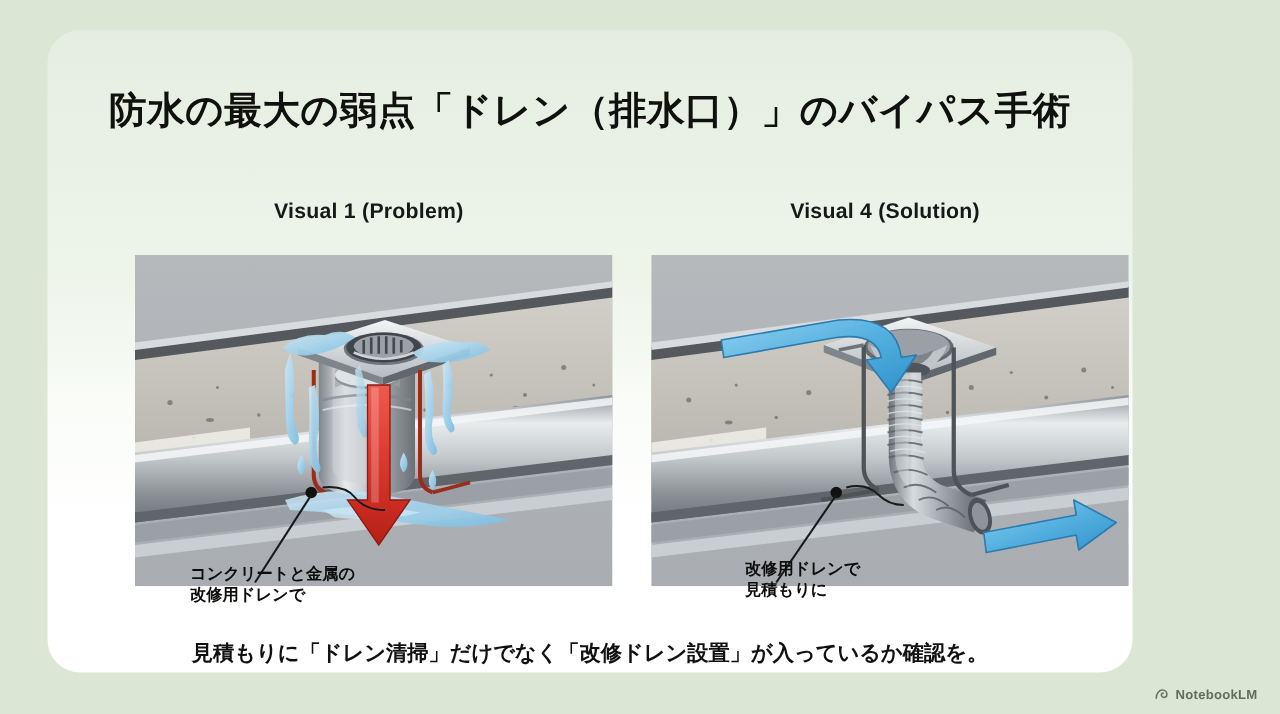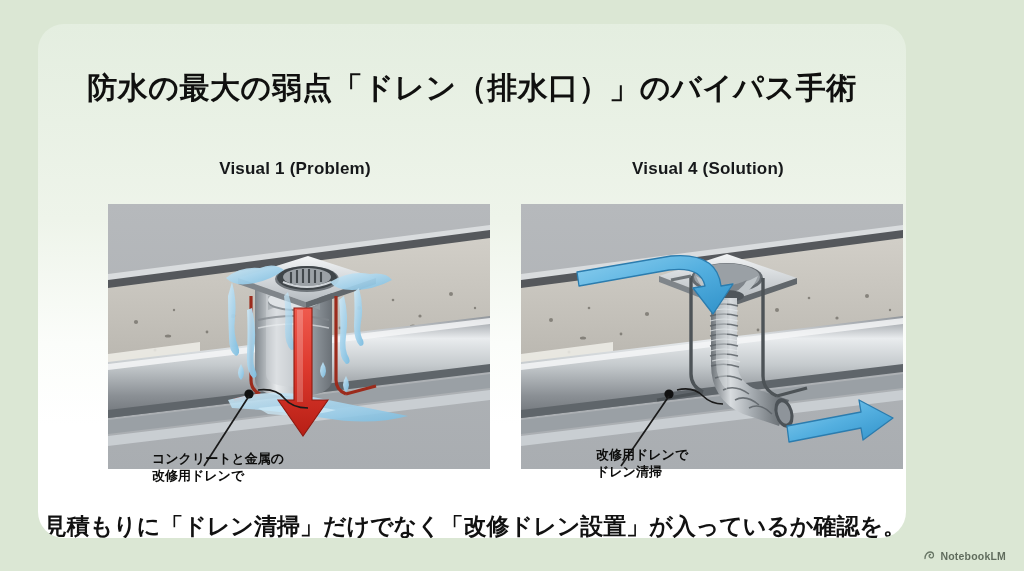--- a/index.html
+++ b/index.html
@@ -56,22 +56,22 @@
     line-height:1.32;
     color:#0d0d0c;
     white-space:nowrap;
     margin-top:28px;
   }
   #callout-left{ left:114px; top:398px; }
   #callout-right{ left:558px; top:394px; }
   #bottom-note{
     position:absolute;
     left:0; right:0; top:487px;
-    text-align:right;
-    font-size:23px;
+    text-align:center;
+    font-size:17px;
     font-weight:bold;
     color:#111111;
     white-space:nowrap;
   }
   #watermark{
     position:absolute;
     right:18px; bottom:9px;
     display:flex;
     align-items:center;
     gap:5px;
@@ -382,21 +382,21 @@
           <circle cx="148" cy="190" r="4.6" fill="#111"></circle>
           <path d="M148,192 L100,262" stroke="#1a1a1a" stroke-width="1.7" fill="none"></path>
           <path d="M156,186 Q172,182 182,192 Q190,200 202,200" stroke="#1a1a1a" stroke-width="1.6" fill="none"></path>
         </g>
       </svg>
     </div>
   </div>
 
   <div class="callout" id="callout-right">
     <div>改修用ドレンで</div>
-    <div>ドレン清掃</div>
+    <div>見積もりに</div>
   </div>
 
   <div id="bottom-note">見積もりに「ドレン清掃」だけでなく「改修ドレン設置」が入っているか確認を。</div>
 
 </div>
 
 <div id="watermark">
   <span>
     <svg width="12" height="12" viewBox="0 0 24 24" aria-hidden="true">
       <path d="M4 17 C4 9, 9 4, 14 4 C19 4, 21 8, 21 11 C21 15, 17 17, 14 15 C11 13, 12 9, 15 9" fill="none" stroke="#4a5848" stroke-width="2.6" stroke-linecap="round"></path>

